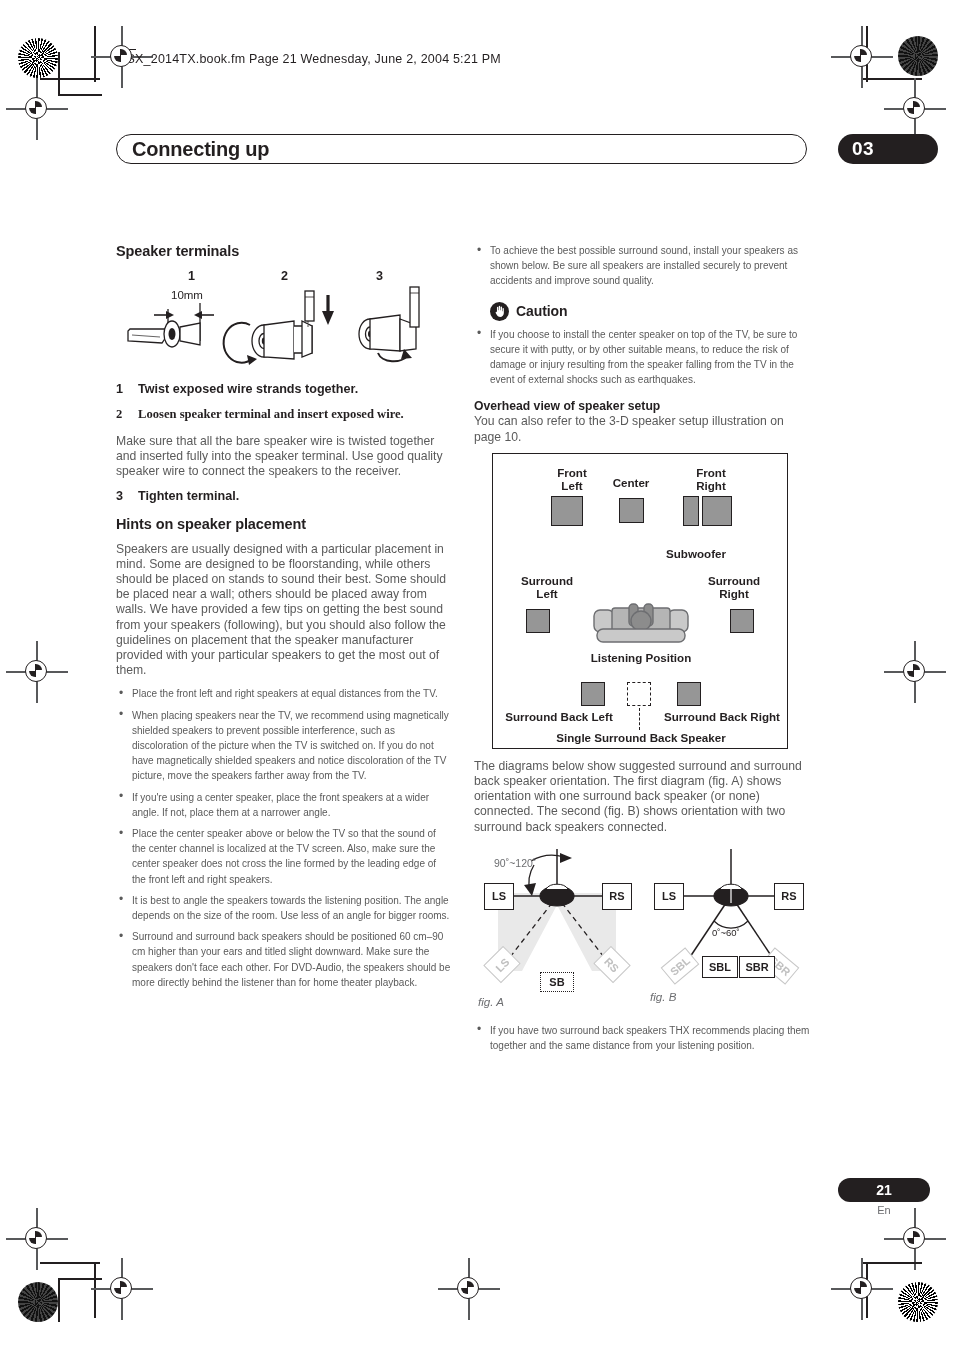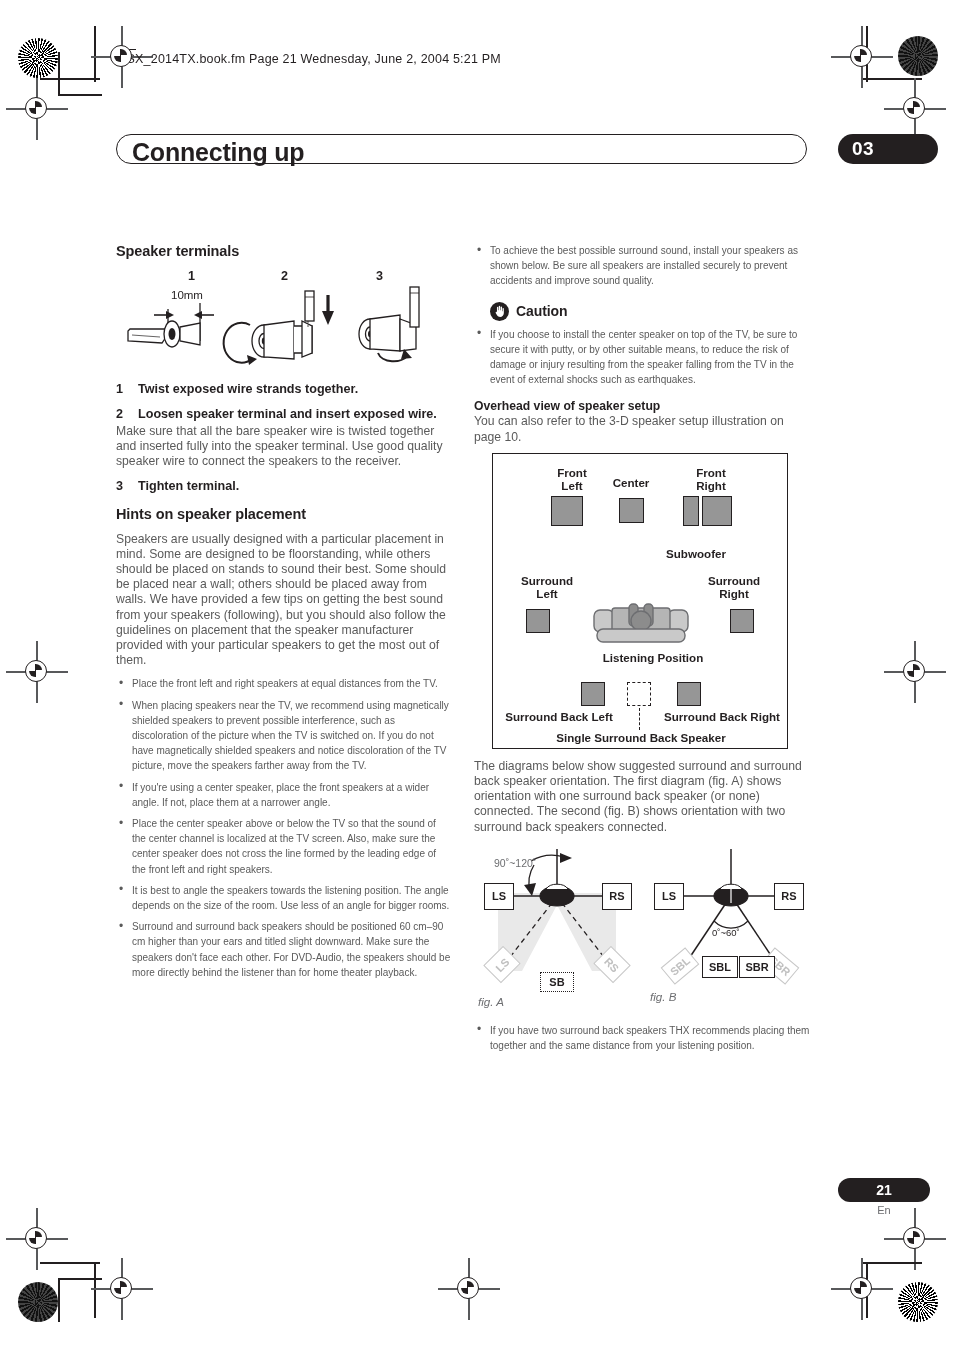--- a/index.html
+++ b/index.html
@@ -95,21 +95,21 @@
     position: absolute;
     left: 116px; top: 134px;
     width: 691px; height: 30px;
     border: 1.6px solid #231f20;
     border-radius: 15px;
     box-sizing: border-box;
   }
   .chapter-title {
     position: absolute;
     left: 132px; top: 138px;
-    font-size: 25px;
+    font-size: 20px;
     font-weight: bold;
     letter-spacing: -0.2px;
     color: #231f20;
   }
   .chapter-num {
     position: absolute;
     left: 838px; top: 134px;
     width: 100px; height: 30px;
     background: #231f20;
     border-radius: 15px;
@@ -155,21 +155,21 @@
   p.step {
     font-size: 12.6px;
     line-height: 16px;
     font-weight: bold;
     margin: 0 0 9px 0;
     color: #231f20;
     text-indent: -22px;
     padding-left: 22px;
   }
   p.step .n { display: inline-block; width: 22px; text-indent: 0; }
-  p.step.tight { margin-bottom: 2px; }
+  p.step.tight { margin-bottom: 12px; font-family: Liberation Serif, serif; }
 
   ul.bl {
     list-style: none;
     margin: 0 0 0 0;
     padding: 0;
   }
   ul.bl li {
     font-size: 10px;
     line-height: 15.2px;
     color: #5a5a5a;
@@ -536,21 +536,21 @@
       <g stroke="#6d6e71" stroke-width="1.4">
         <rect x="3" y="8" width="20" height="22" rx="6" fill="#c9c9c9"></rect>
         <rect x="77" y="8" width="20" height="22" rx="6" fill="#c9c9c9"></rect>
         <rect x="21" y="6" width="58" height="24" rx="3" fill="#b5b5b5"></rect>
         <rect x="38" y="2" width="9" height="22" rx="4" fill="#8c8c8c"></rect>
         <rect x="53" y="2" width="9" height="22" rx="4" fill="#8c8c8c"></rect>
         <circle cx="50" cy="19" r="10" fill="#8c8c8c"></circle>
         <rect x="6" y="27" width="88" height="13" rx="6" fill="#c9c9c9"></rect>
       </g>
     </svg>
-    <div class="dlbl" style="left:86px; top:197px; width:148px;">Listening Position</div>
+    <div class="dlbl" style="left:74px; top:197px; width:148px;">Listening Position</div>
 
     <div class="sp" style="left:88px; top:228px; width:24px; height:24px;"></div>
     <div class="sp dashed" style="left:134px; top:228px; width:24px; height:24px;"></div>
     <div class="sp" style="left:184px; top:228px; width:24px; height:24px;"></div>
     <div class="dotline" style="left:146px; top:254px; height:22px;"></div>
 
     <div class="dlbl" style="left:1px; top:256px; width:130px;">Surround Back Left</div>
     <div class="dlbl" style="left:163px; top:256px; width:132px;">Surround Back Right</div>
     <div class="dlbl" style="left:42px; top:277px; width:212px;">Single Surround Back Speaker</div>
   </div>

